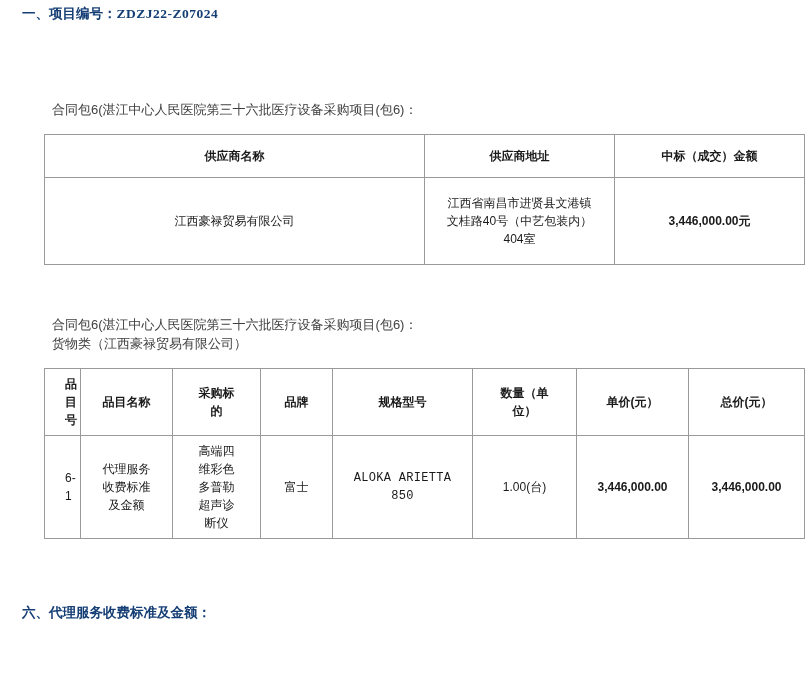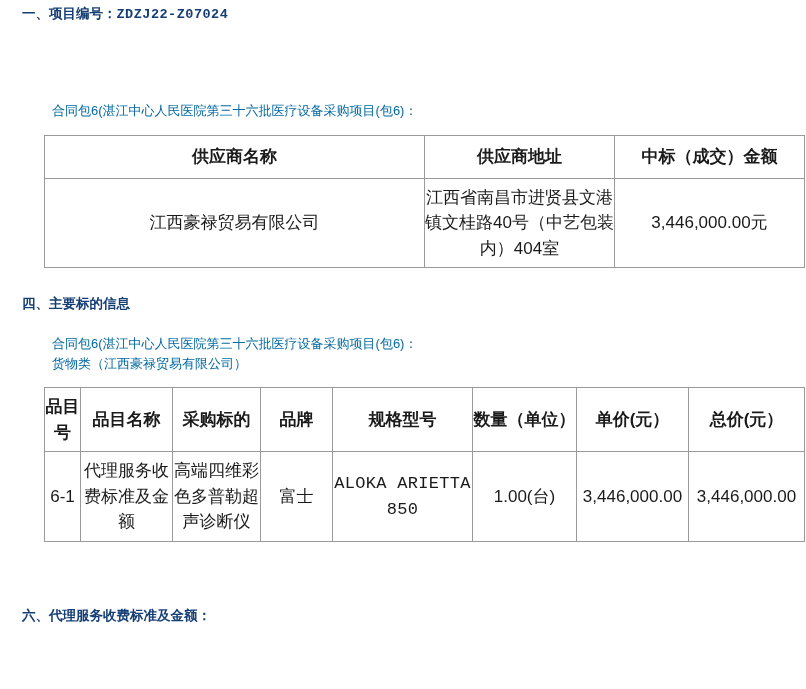--- a/index.html
+++ b/index.html
@@ -26,61 +26,62 @@
     color: #153e75;
     margin: 0;
     padding: 0;
     line-height: 1.2;
   }
   .sec-spacer-lg { height: 28px; }
   .sec-spacer-md { height: 22px; }
   .sec-spacer-sm { height: 14px; }
   .para {
     font-size: 13px;
-    color: #0369a1;
+    color: #404040;
     padding-left: 30px;
     line-height: 1.5;
   }
   .para.blue {
     color: #153e75;
   }
   table.doc-table {
     border-collapse: collapse;
     width: 760px;
     margin: 0;
     table-layout: fixed;
   }
   table.doc-table td, table.doc-table th {
     border: 1px solid #9a9a9a;
-    font-size: 17px;
-    padding: 6px 0;
+    font-size: 12px;
+    padding: 6px 20px;
     text-align: center;
     vertical-align: middle;
     color: #1a1a1a;
     line-height: 1.5;
   }
   table.doc-table th {
     font-weight: bold;
     height: 30px;
   }
   .t1-row-body td { height: 74px; }
   .t2-head th { height: 62px; }
   .t2-row-body td { height: 62px; }
   .mono {
     font-family: Liberation Mono, monospace;
     font-size: 12px;
     letter-spacing: 0.3px;
   }
   .title-mono {
-    font-family: Liberation Mono, monospace;
+    font-family: Liberation Serif, serif;
     letter-spacing: 0.5px;
   }
   .amount-right {
     text-align: right;
     padding-right: 12px;
+    font-weight: bold;
   }
   .tbl-wrap { padding-left: 22px; }
   .tbl-wrap-flush { padding-left: 22px; }
   .narrow-head {
     width: 32px;
     word-break: break-all;
     line-height: 1.15;
     padding: 6px 2px;
   }
 </style>
@@ -124,21 +125,20 @@
           <td>江西豪禄贸易有限公司</td>
           <td>江西省南昌市进贤县文港镇文桂路40号（中艺包装内）404室</td>
           <td class="amount-right">3,446,000.00元</td>
         </tr>
       </tbody>
     </table>
   </div>
 
   <div class="sec-spacer-lg"></div>
 
-  <div class="section-head">四、主要标的信息</div>
 
   <div class="sec-spacer-md"></div>
 
   <div class="para">合同包6(湛江中心人民医院第三十六批医疗设备采购项目(包6)：</div>
   <div class="para">货物类（江西豪禄贸易有限公司）</div>
 
   <div class="sec-spacer-sm"></div>
 
   <div class="tbl-wrap-flush">
     <table class="doc-table">

